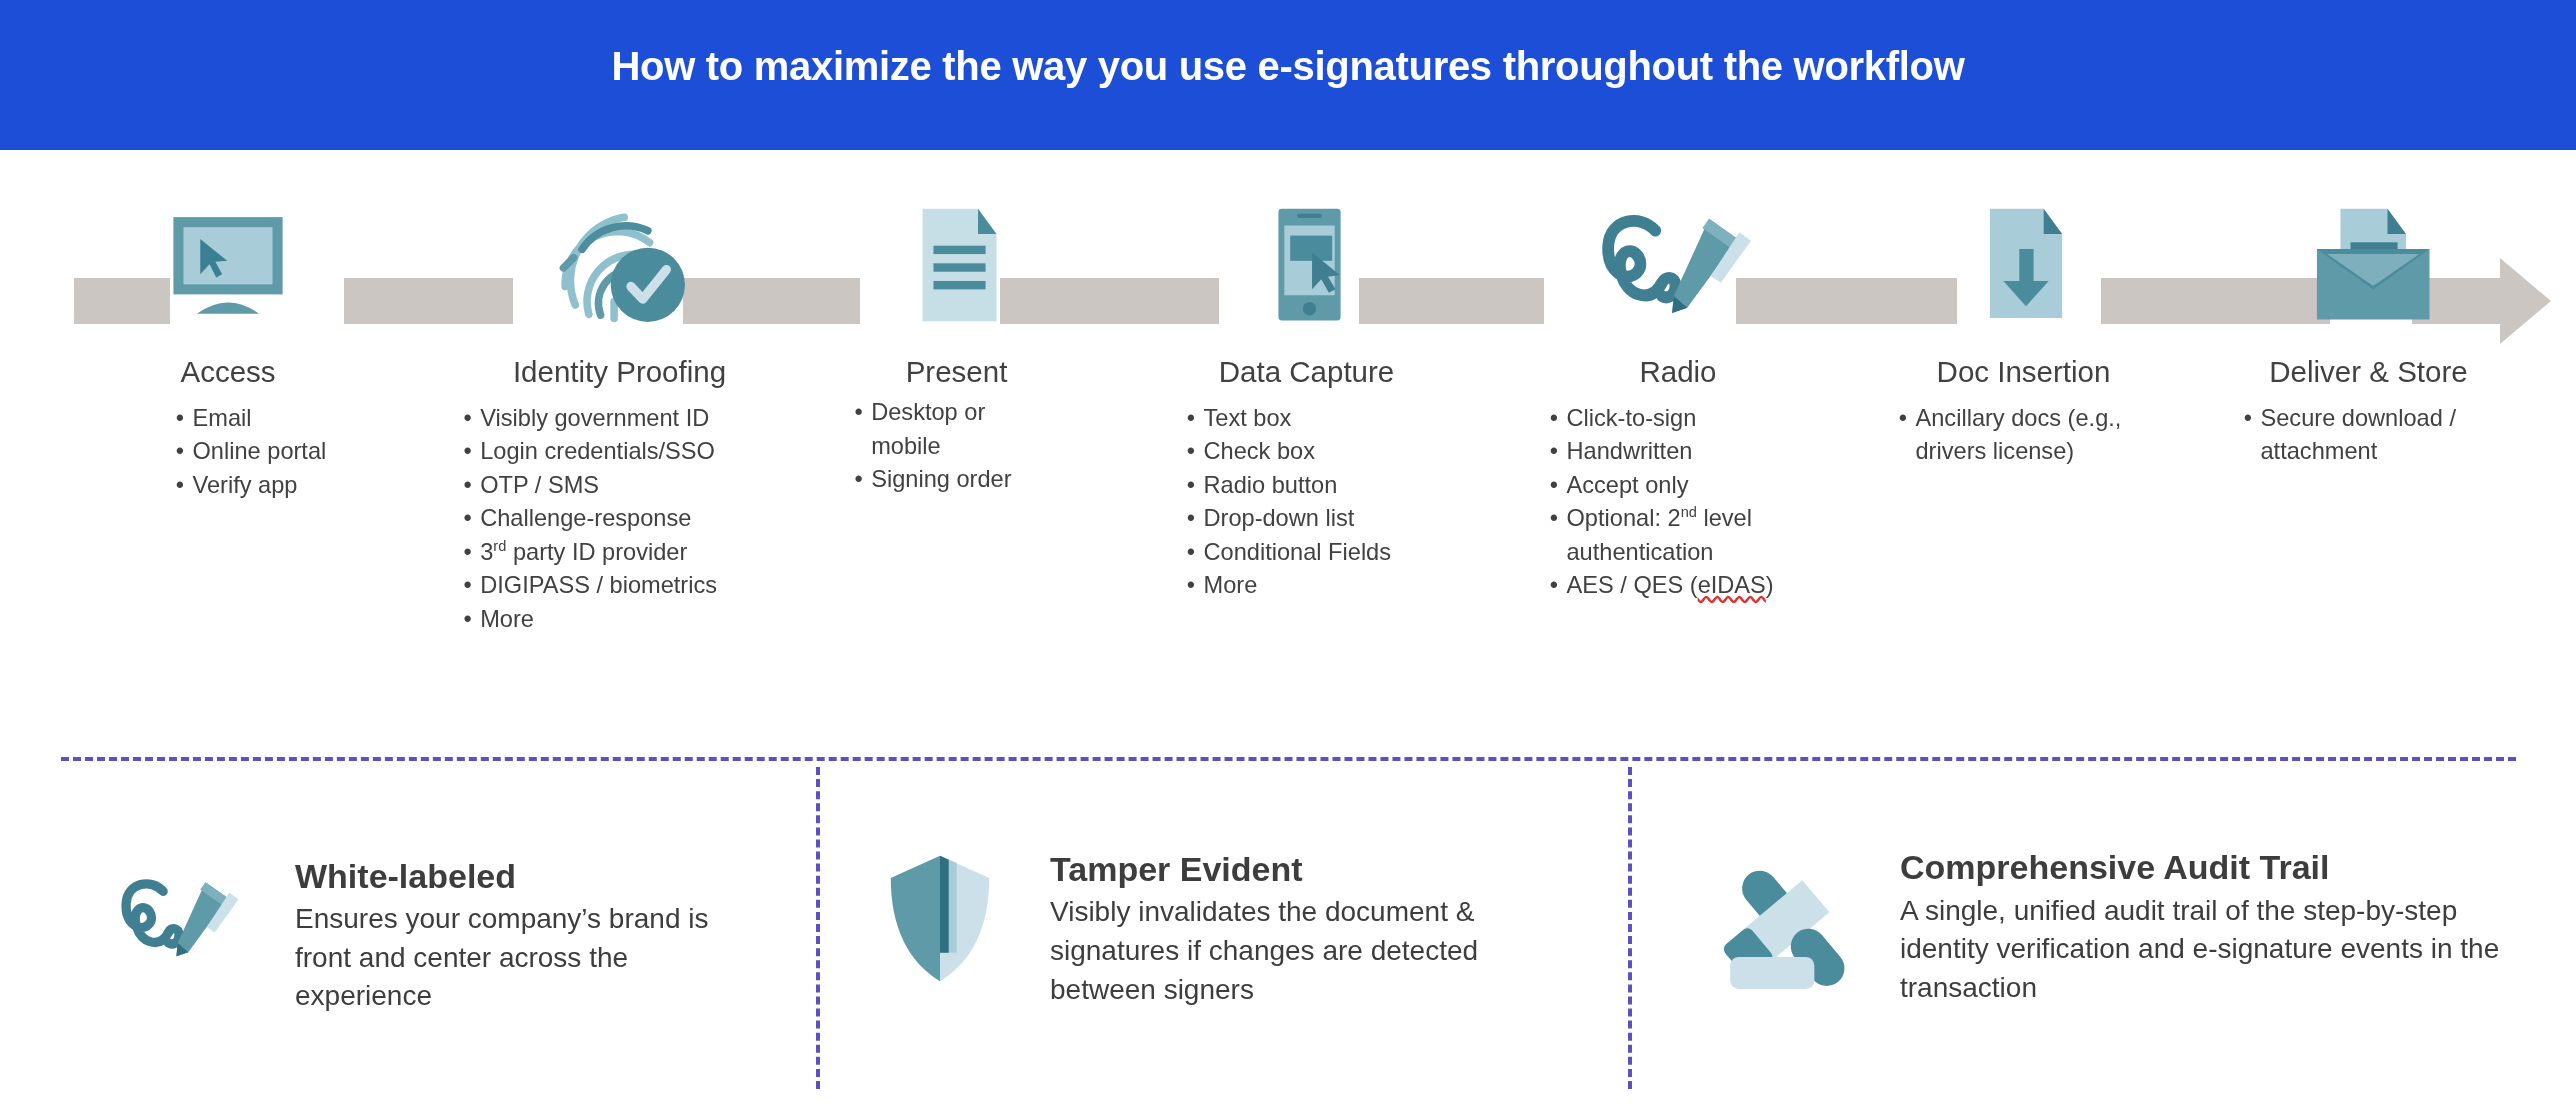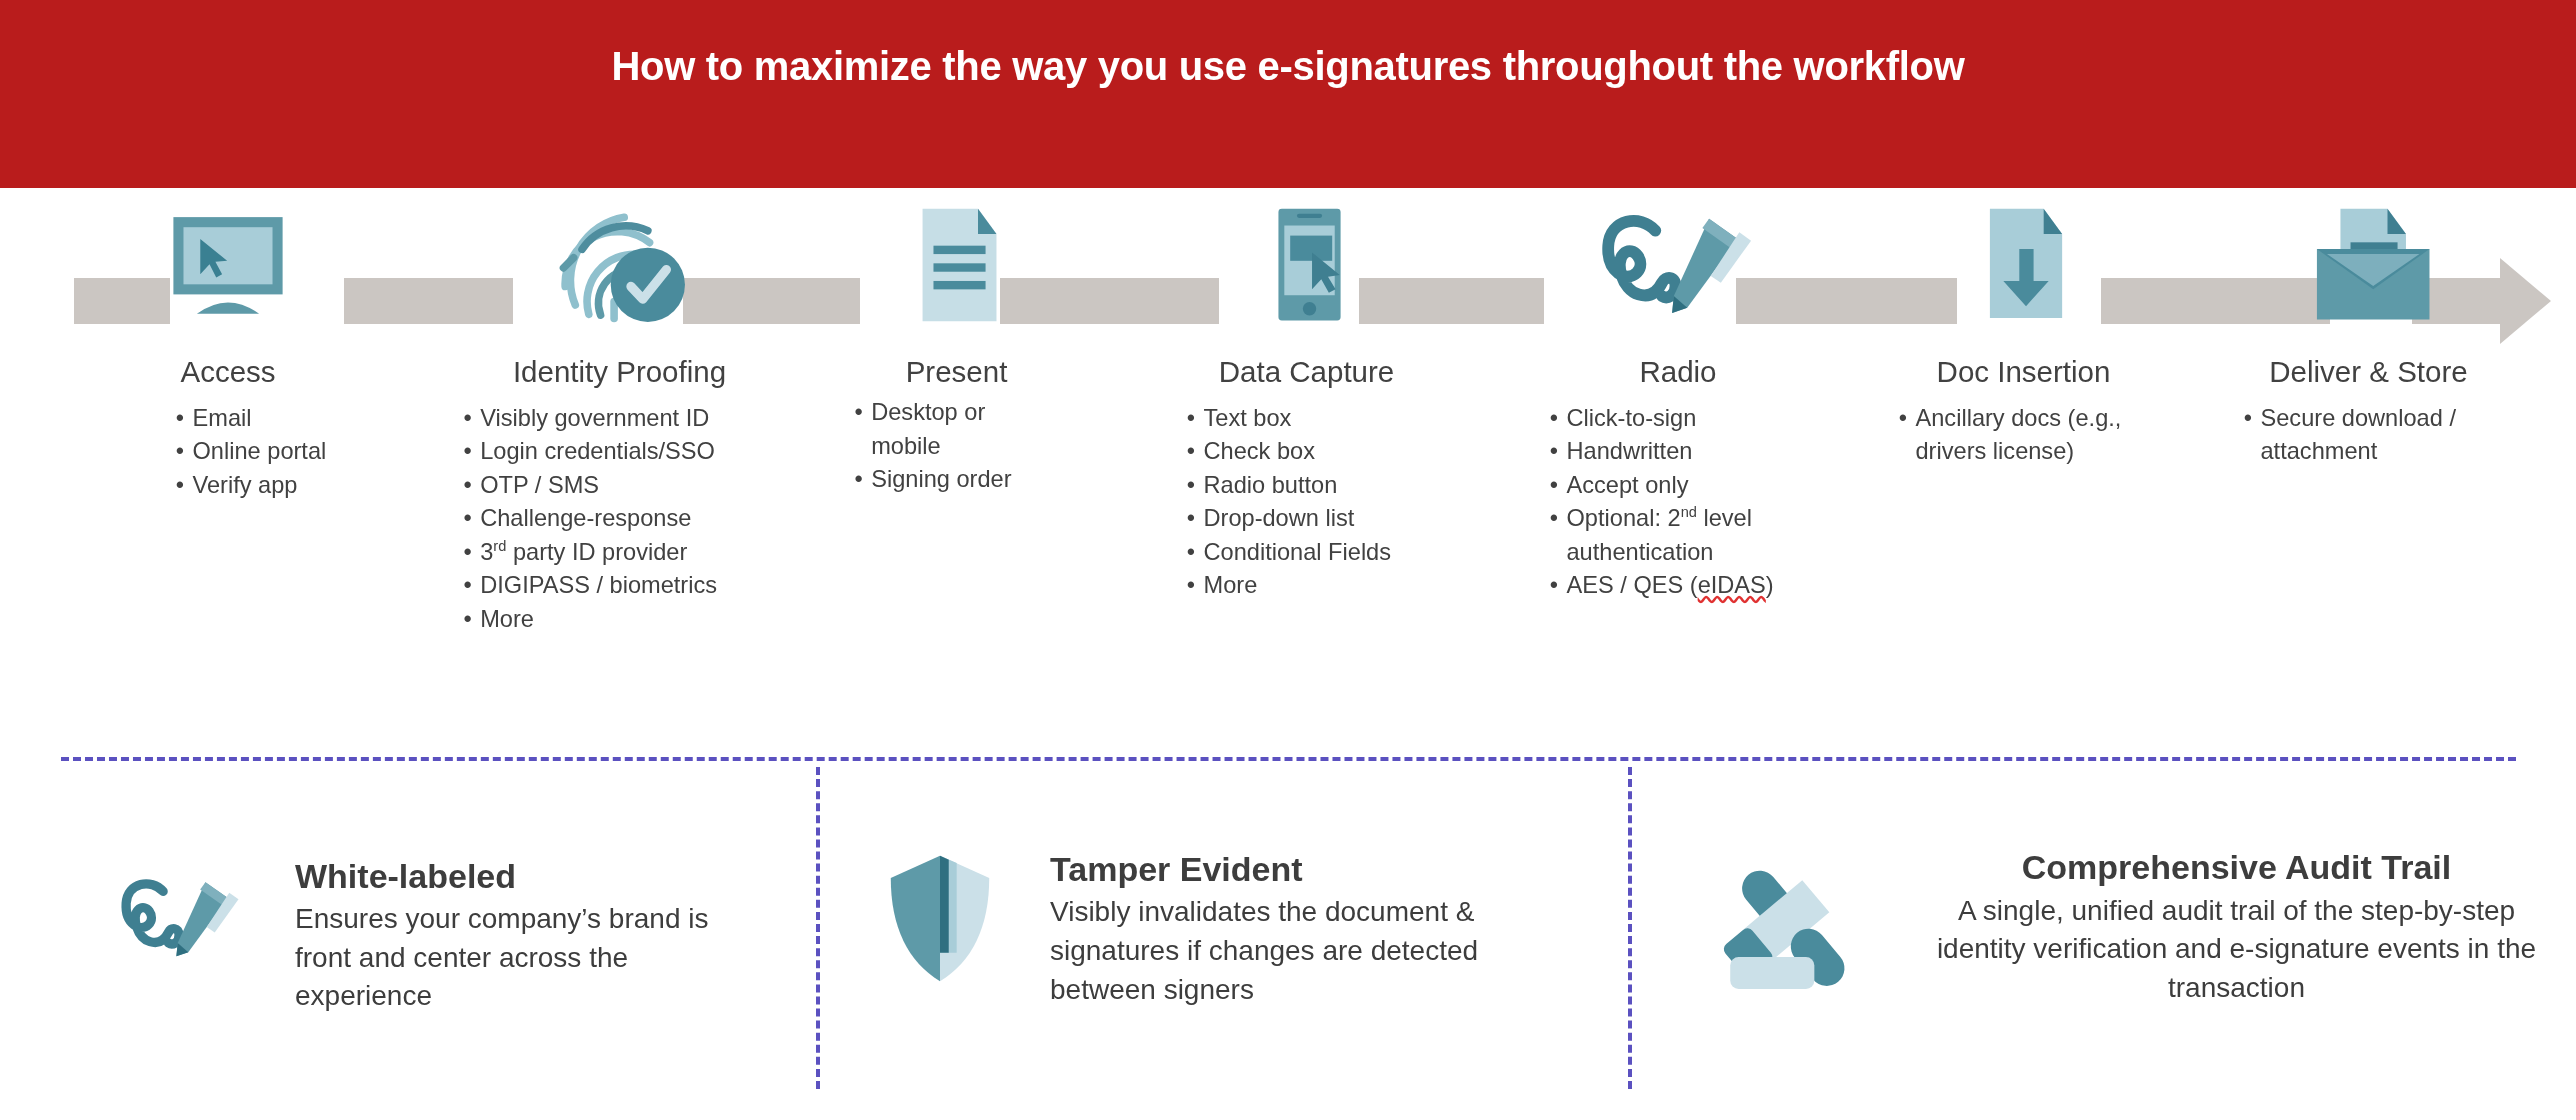--- a/index.html
+++ b/index.html
@@ -6,22 +6,22 @@
   html, body {
     width:2576px; height:1120px;
     background:#ffffff;
     font-family:"Liberation Sans", sans-serif;
     overflow:hidden;
   }
   #page { position:relative; width:2576px; height:1120px; background:#fff; }
 
   
   #header {
-    position:absolute; left:0; top:0; width:2576px; height:188px;
-    background:#b91c1c;
+    position:absolute; left:0; top:0; width:2576px; height:150px;
+    background:#1d4ed8;
   }
   #header-title {
     position:absolute; left:0; right:0; top:44px;
     text-align:center;
     color:#ffffff;
     font-size:40px;
     font-weight:bold;
     letter-spacing:-0.3px;
     font-family:"Liberation Sans", sans-serif;
   }
@@ -311,20 +311,20 @@
           <rect x="68" y="6" width="42" height="92" rx="21" fill="#4a8b9c"></rect>
           <rect x="44" y="52" width="90" height="50" fill="#cbe0e8"></rect>
           <rect x="68" y="96" width="42" height="76" rx="21" fill="#4a8b9c"></rect>
         </g>
         <g transform="rotate(-40 95 85)">
           <rect x="8" y="52" width="42" height="50" rx="8" fill="#4a8b9c"></rect>
         </g>
         <rect x="18" y="126" width="100" height="38" rx="10" fill="#cbe0e8"></rect>
       </svg>
     </div>
-    <div class="feature-body" style="left:201px; top:-1.7px; width:641px;text-align:center;">
+    <div class="feature-body" style="left:185px; top:-1.7px; width:641px;">
       <div class="feature-title">Comprehensive Audit Trail</div>
       <div class="feature-desc">A single, unified audit trail of the step-by-step identity verification and e-signature events in the transaction</div>
     </div>
   </div>
 
 </div>
 
 
 </body></html>

